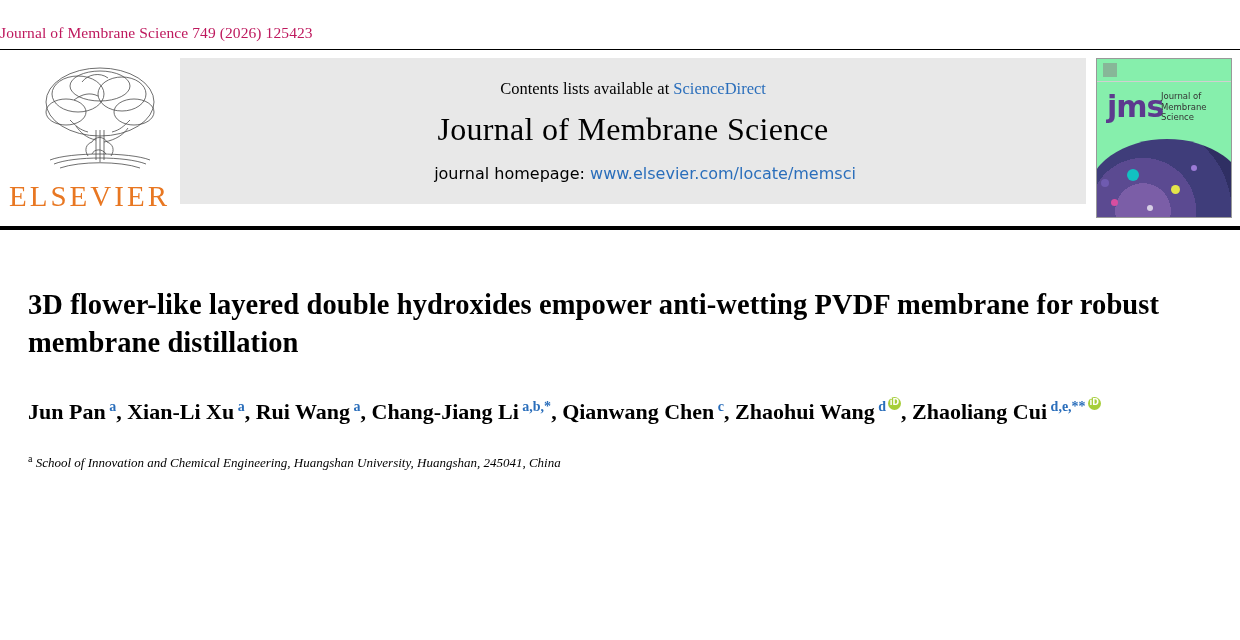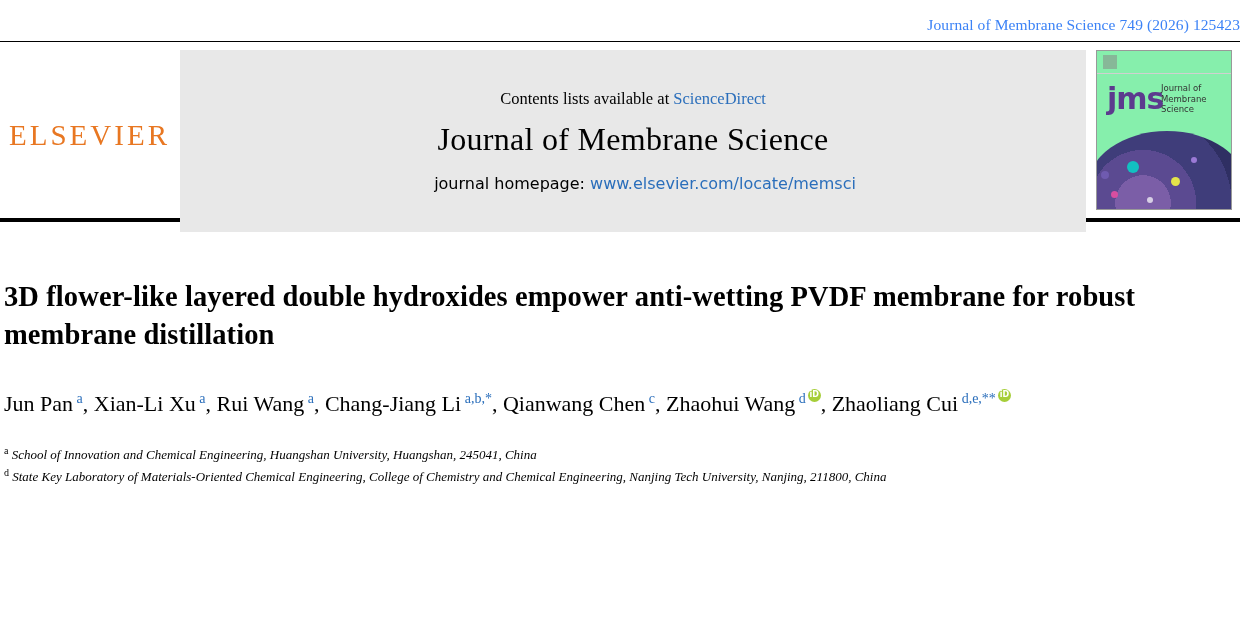--- a/index.html
+++ b/index.html
@@ -11,24 +11,24 @@
     height: 640px;
     background: #ffffff;
     font-family: "Liberation Serif", serif;
     color: #000000;
     overflow: hidden;
     position: relative;
   }
 
   
   .running-head {
-    text-align: right;
+    text-align: left;
     font-size: 15.5px;
-    color: #3b82f6;
-    padding-top: 16px;
+    color: #be185d;
+    padding-top: 24px;
     letter-spacing: 0.1px;
   }
 
   
   .masthead {
     margin-top: 7px;
     border-top: 1.5px solid #000;
     position: relative;
     height: 174px;
   }
@@ -38,22 +38,22 @@
     height: 100%;
     padding-top: 8px;
     box-sizing: border-box;
   }
 
   
   .elsevier-logo {
     width: 170px;
     flex: 0 0 170px;
     display: flex;
-    flex-direction: row;
-    align-items: center;
+    flex-direction: column;
+    align-items: flex-end;
     justify-content: flex-start;
     padding-top: 2px;
     box-sizing: border-box;
     padding-left: 8px;
   }
   .elsevier-tree {
     width: 140px;
     height: 118px;
   }
   .elsevier-word {
@@ -68,21 +68,21 @@
   
   .journal-band {
     flex: 1 1 auto;
     background: #e8e8e8;
     margin-left: 10px;
     margin-right: 10px;
     display: flex;
     flex-direction: column;
     justify-content: center;
     align-items: center;
-    height: 182px;
+    height: 146px;
   }
   .contents-line {
     font-size: 16.5px;
     margin-bottom: 12px;
   }
   .contents-line a, .homepage-line a {
     color: #2a6ebb;
     text-decoration: none;
   }
   .journal-title-big {
@@ -156,32 +156,33 @@
     border-radius: 50%;
   }
 
   .rule-thick {
     border-top: 4px solid #000;
     margin-top: 2px;
   }
 
   
   .article {
-    padding: 0 4px;
+    padding: 0 28px;
   }
   .article-title {
     font-size: 28.5px;
     line-height: 1.33;
     margin-top: 56px;
     letter-spacing: 0.1px;
   }
   .authors {
     font-size: 22px;
     line-height: 1.42;
     margin-top: 34px;
+    font-weight: bold;
   }
   .aff-mark {
     color: #2a6ebb;
     font-size: 14px;
     vertical-align: super;
   }
   .orcid {
     display: inline-block;
     width: 13px;
     height: 13px;
@@ -281,15 +282,14 @@
 </div>
 <div class="rule-thick"></div>
 
 <div class="article">
   <h1 class="article-title">3D flower-like layered double hydroxides empower anti-wetting PVDF membrane for robust membrane distillation</h1>
 
   <div class="authors"><span>Jun Pan</span><span class="aff-mark"> a</span>, <span>Xian-Li Xu</span><span class="aff-mark"> a</span>, <span>Rui Wang</span><span class="aff-mark"> a</span>, <span>Chang-Jiang Li</span><span class="aff-mark"> a,b,*</span>, <span>Qianwang Chen</span><span class="aff-mark"> c</span>, <span>Zhaohui Wang</span><span class="aff-mark"> d</span><span class="orcid"></span>, <span>Zhaoliang Cui</span><span class="aff-mark"> d,e,**</span><span class="orcid"></span></div>
 
   <div class="affiliations">
       <div><span class="aff-sup">a</span><span> School of Innovation and Chemical Engineering, Huangshan University, Huangshan, 245041, China</span></div>
-      <div><span class="aff-sup">d</span><span> State Key Laboratory of Materials-Oriented Chemical Engineering, College of Chemistry and Chemical Engineering, Nanjing Tech University, Nanjing, 211800, China</span></div>
     </div>
 </div>
 
 </body></html>

